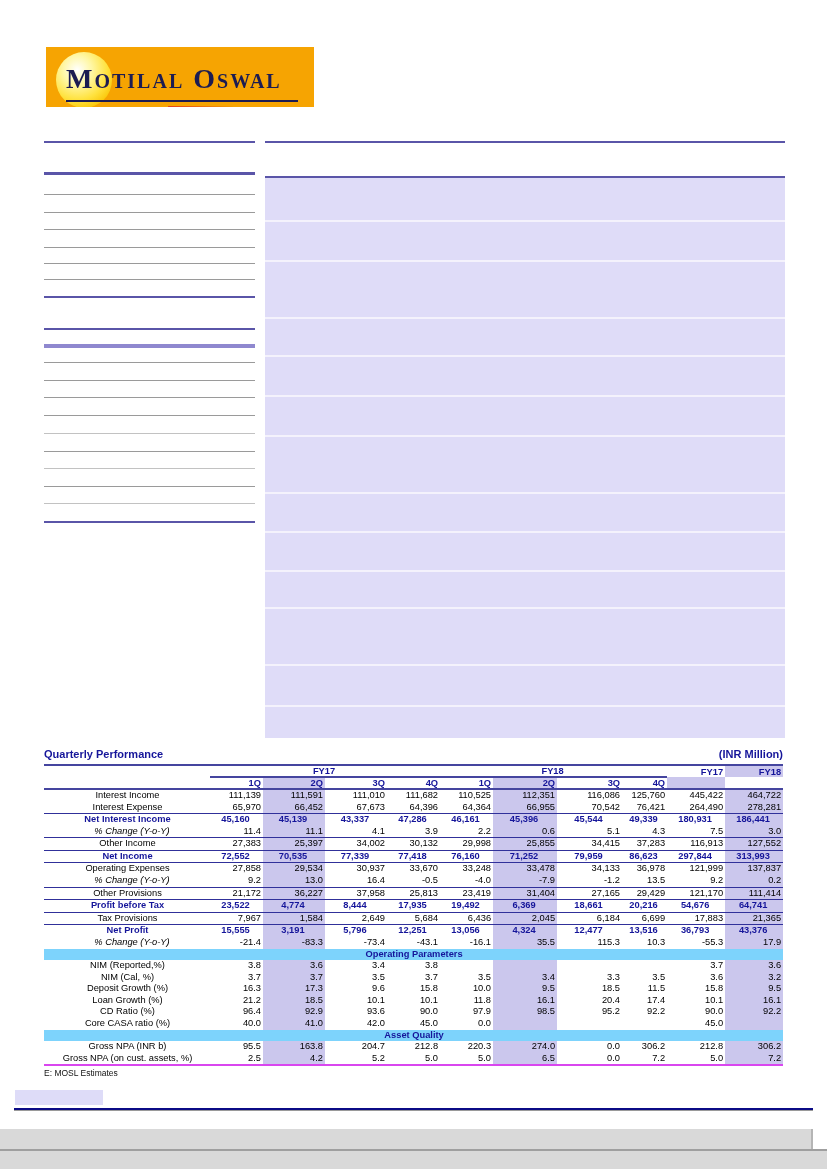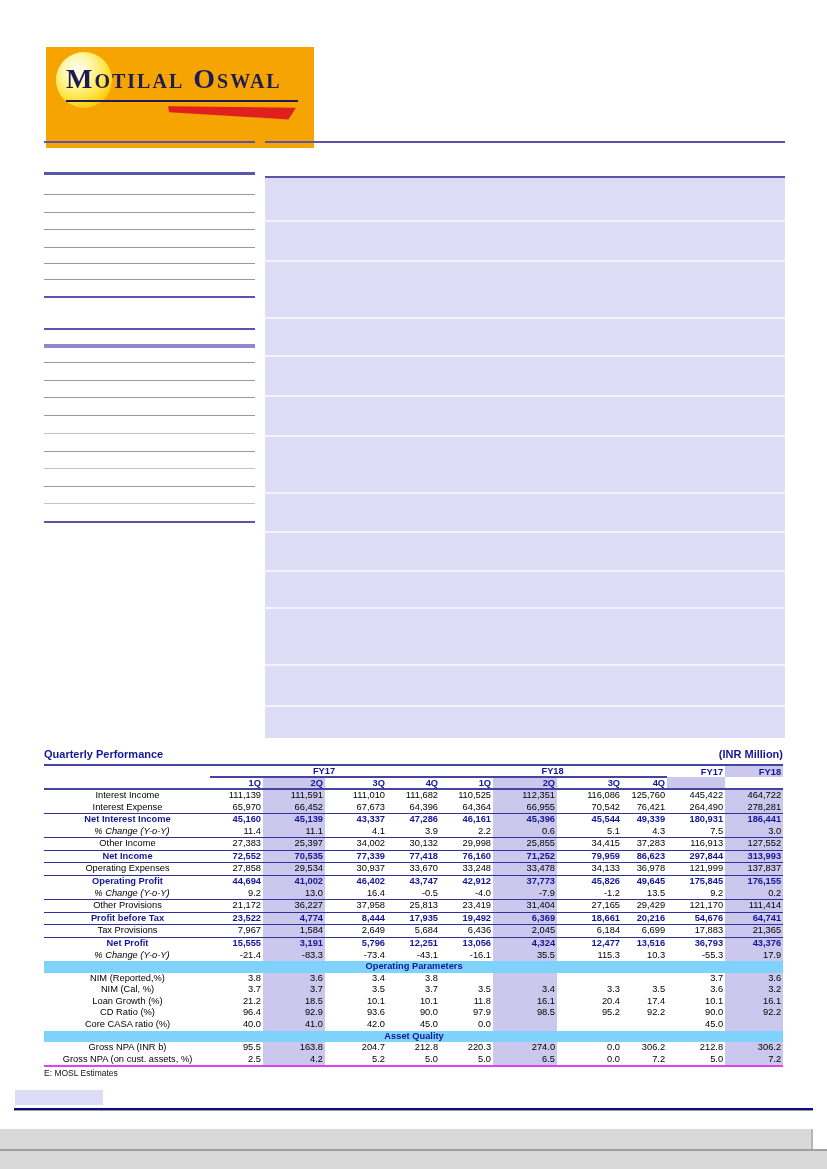--- a/index.html
+++ b/index.html
@@ -1,21 +1,21 @@
 <!DOCTYPE html>
 <html><head>
 <meta charset="utf-8">
 <style>
   html,body{margin:0;padding:0;}
   body{width:827px;height:1169px;position:relative;background:#ffffff;
        font-family:"Liberation Sans",sans-serif;overflow:hidden;}
   .abs{position:absolute;}
 
   
-  .logo{left:46px;top:47px;width:268px;height:101px;background:#f6a402;overflow:hidden;}
+  .logo{left:46px;top:47px;width:268px;height:60px;background:#f6a402;overflow:hidden;}
   .sun{left:10px;top:5px;width:56px;height:56px;border-radius:50%;
        background:radial-gradient(circle at 38% 32%,#ffffff 0%,#fff7a6 28%,#ffe23e 58%,#f9c201 82%,rgba(246,164,2,0) 100%);}
   .brand{left:20px;top:16px;width:240px;color:#1c1c52;font-family:"Liberation Serif",serif;
          font-variant:small-caps;font-weight:bold;font-size:28px;letter-spacing:2px;white-space:nowrap;}
   .brand-underline{left:20px;top:53px;width:232px;height:2px;background:#1c1c52;}
   .swoosh{left:122px;top:58px;width:128px;height:15px;background:#e01f1f;
           clip-path:polygon(0 8%,100% 18%,94% 96%,1% 48%);}
 
   
   .rp{background:#5a55a8;height:2px;}
@@ -33,21 +33,21 @@
   .qp-head{display:flex;justify-content:space-between;height:18px;line-height:16px;
            font-weight:bold;color:#15159a;font-size:11px;gap:20px;}
   table.qpt{border-collapse:collapse;table-layout:fixed;width:739px;
             border-top:2px solid #45459f;font-size:9.3px;color:#000;}
   table.qpt td{padding:0 2px 0 0;line-height:11.58px;height:11.58px;white-space:nowrap;
                text-align:right;overflow:hidden;}
   table.qpt td.l{text-align:center;padding:0 0 0 1px;}
   tr.hdr td{line-height:10px;height:10px;font-weight:bold;color:#15159a;}
   tr.hdr1 td.grp{text-align:center;border-bottom:2px solid #45459f;}
   tr.hdr2 td{border-bottom:2px solid #45459f;}
-  tr.bold td{font-weight:bold;color:#15159a;}
+  tr.bold td{font-weight:bold;color:#15159a;text-align:center;}
   tr.pct td.l{padding-left:10px;font-style:italic;}
   tr.bt td{border-top:1px solid #30309a;}
   tr.bb td{border-bottom:2px solid #d946ef;}
   td.hl{background:#cbc7ed;}
   tr.section td{background:#7dd3fc;font-weight:bold;color:#15159a;text-align:left;}
 
   .estimates{left:44px;top:1068px;font-size:8.5px;color:#111;}
 
   
   .foot-box{left:15px;top:1090px;width:88px;height:15px;background:#dedcf8;}
@@ -232,33 +232,20 @@
           <td class="hl">29,534</td>
           <td>30,937</td>
           <td>33,670</td>
           <td>33,248</td>
           <td class="hl">33,478</td>
           <td>34,133</td>
           <td>36,978</td>
           <td>121,999</td>
           <td class="hl">137,837</td>
         </tr>
-        <tr class="bold bt">
-          <td class="l">Operating Profit</td>
-          <td>44,694</td>
-          <td class="hl">41,002</td>
-          <td>46,402</td>
-          <td>43,747</td>
-          <td>42,912</td>
-          <td class="hl">37,773</td>
-          <td>45,826</td>
-          <td>49,645</td>
-          <td>175,845</td>
-          <td class="hl">176,155</td>
-        </tr>
         <tr class="pct">
           <td class="l">% Change (Y-o-Y)</td>
           <td>9.2</td>
           <td class="hl">13.0</td>
           <td>16.4</td>
           <td>-0.5</td>
           <td>-4.0</td>
           <td class="hl">-7.9</td>
           <td>-1.2</td>
           <td>13.5</td>
@@ -353,20 +340,33 @@
           <td>3.5</td>
           <td>3.7</td>
           <td>3.5</td>
           <td class="hl">3.4</td>
           <td>3.3</td>
           <td>3.5</td>
           <td>3.6</td>
           <td class="hl">3.2</td>
         </tr>
         <tr class="normal">
+          <td class="l">Deposit Growth (%)</td>
+          <td>16.3</td>
+          <td class="hl">17.3</td>
+          <td>9.6</td>
+          <td>15.8</td>
+          <td>10.0</td>
+          <td class="hl">9.5</td>
+          <td>18.5</td>
+          <td>11.5</td>
+          <td>15.8</td>
+          <td class="hl">9.5</td>
+        </tr>
+        <tr class="normal">
           <td class="l">Loan Growth (%)</td>
           <td>21.2</td>
           <td class="hl">18.5</td>
           <td>10.1</td>
           <td>10.1</td>
           <td>11.8</td>
           <td class="hl">16.1</td>
           <td>20.4</td>
           <td>17.4</td>
           <td>10.1</td>

